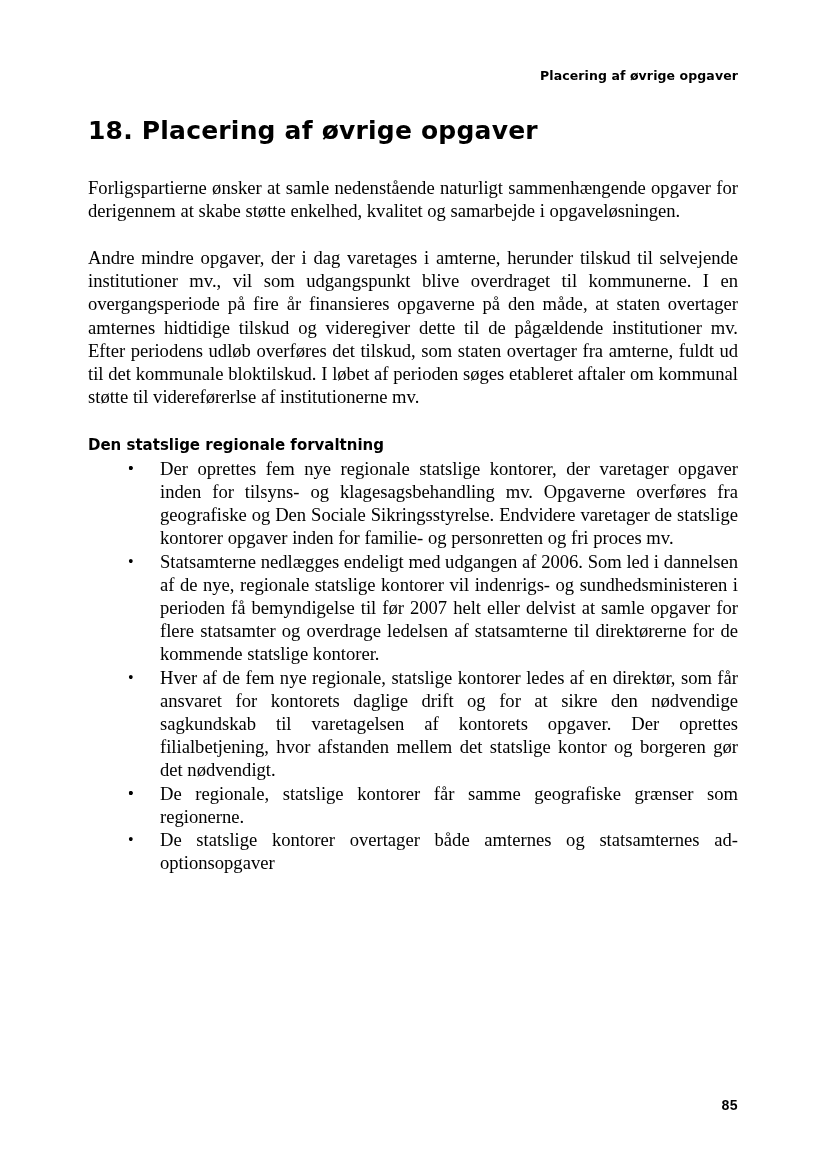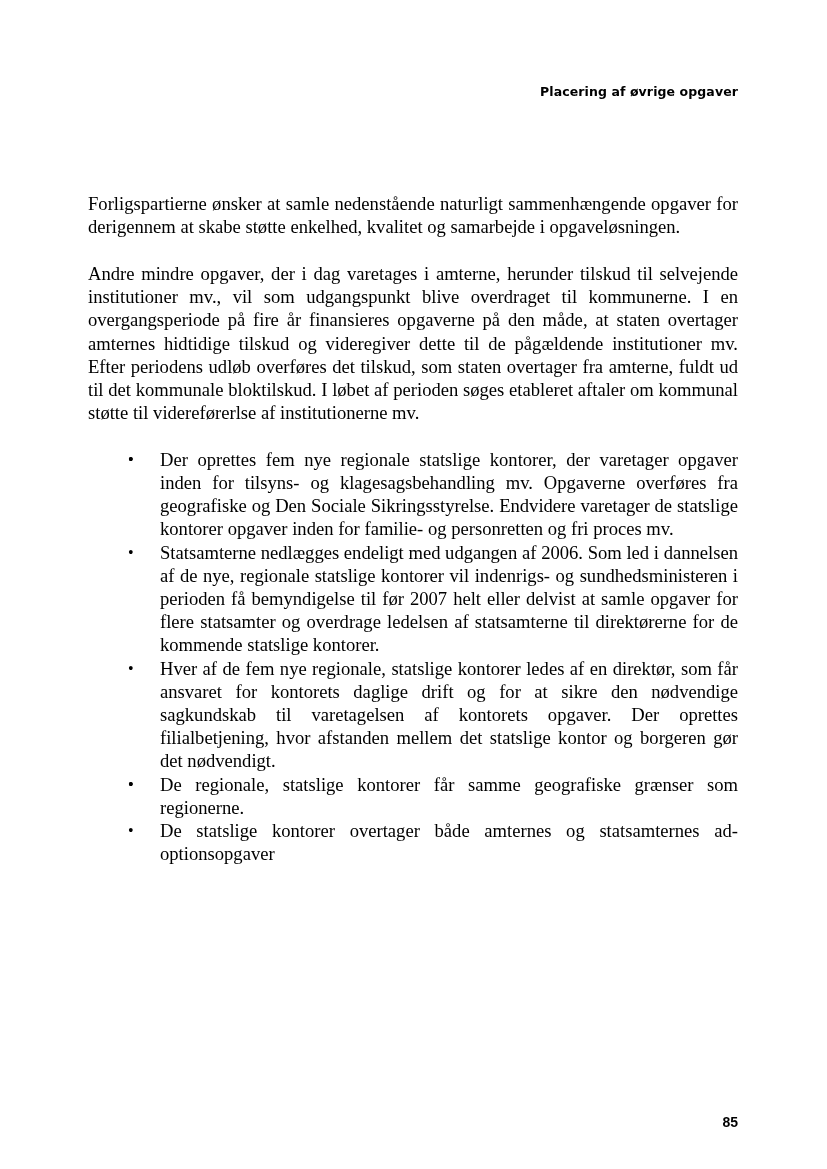--- a/index.html
+++ b/index.html
@@ -1,17 +1,17 @@
 <!DOCTYPE html>
 <html><head>
   <meta charset="utf-8">
   <style>
     html, body { margin: 0; padding: 0; background: #ffffff; }
     body { width: 827px; height: 1169px; position: relative; overflow: hidden; }
-    .page { position: absolute; left: 0; top: 0; width: 827px; height: 842px; background: #fff; color: #000; margin-top: 16px; }
+    .page { position: absolute; left: 0; top: 0; width: 827px; height: 842px; background: #fff; color: #000; }
     .running-header {
       position: absolute; right: 89px; top: 68px;
       font-family: "DejaVu Sans", sans-serif; font-weight: bold; font-size: 12.5px;
       letter-spacing: 0.1px;
     }
     .chapter-title {
       position: absolute; left: 88px; top: 116px; margin: 0;
       font-family: "DejaVu Sans", sans-serif; font-weight: bold; font-size: 25px;
       letter-spacing: 0.2px;
     }
@@ -27,33 +27,35 @@
       font-family: "DejaVu Sans", sans-serif; font-weight: bold; font-size: 15px;
       line-height: 23px; margin: 0; padding-top: 2px;
     }
     ul.bullets { list-style: none; margin: 0; padding: 0; }
     ul.bullets li { position: relative; padding-left: 72px; text-align: justify; }
     ul.bullets li .bullet {
       position: absolute; left: 40px; top: 0; font-size: 16px;
     }
     .page-number {
       position: absolute; right: 89px; top: 1098px;
-      font-family: Liberation Sans, sans-serif; font-weight: bold; font-size: 14px;
+      font-family: Liberation Mono, monospace; font-weight: bold; font-size: 14px;
     }
   </style>
 </head>
 <body>
 
 <div class="page">
   <div class="running-header">Placering af øvrige opgaver</div>
+  <h1 class="chapter-title">18. Placering af øvrige opgaver</h1>
 
   <div class="body">
     <p class="p1">Forligspartierne ønsker at samle nedenstående naturligt sammenhængende opgaver for derigennem at skabe støtte enkelhed, kvalitet og samarbejde i opgaveløsningen.</p>
     <p class="p2">Andre mindre opgaver, der i dag varetages i amterne, herunder tilskud til selvejende institutioner mv., vil som udgangspunkt blive overdraget til kommunerne. I en overgangsperiode på fire år finansieres opgaverne på den måde, at staten overtager amternes hidtidige tilskud og videregiver dette til de pågældende institutioner mv. Efter periodens udløb overføres det tilskud, som staten overtager fra amterne, fuldt ud til det kommunale bloktilskud. I løbet af perioden søges etableret aftaler om kommunal støtte til viderefører­lse af institutionerne mv.</p>
 
+    <h2 class="section-heading">Den statslige regionale forvaltning</h2>
     <ul class="bullets">
       <li><span class="bullet">•</span></li>
       <li><span class="bullet">•</span><span>Der oprettes fem nye regionale statslige kontorer, der varetager op­gaver inden for tilsyns- og klagesagsbehandling mv. Opgaverne overføres fra geografiske og Den Sociale Sikringsstyrelse. Endvide­re varetager de statslige kontorer opgaver inden for familie- og per­sonretten og fri proces mv.</span></li>
       <li><span class="bullet">•</span><span>Statsamterne nedlægges endeligt med udgangen af 2006. Som led i dannelsen af de nye, regionale statslige kontorer vil indenrigs- og sundhedsministeren i perioden få bemyndigelse til før 2007 helt eller delvist at samle opgaver for flere statsamter og overdrage ledelsen af statsamterne til direktørerne for de kommende statslige kontorer.</span></li>
       <li><span class="bullet">•</span><span>Hver af de fem nye regionale, statslige kontorer ledes af en direktør, som får ansvaret for kontorets daglige drift og for at sikre den nød­vendige sagkundskab til varetagelsen af kontorets opgaver. Der op­rettes filialbetjening, hvor afstanden mellem det statslige kontor og borgeren gør det nødvendigt.</span></li>
       <li><span class="bullet">•</span></li>
       <li><span class="bullet">•</span><span>De regionale, statslige kontorer får samme geografiske grænser som regionerne.</span></li>
       <li><span class="bullet">•</span><span>De statslige kontorer overtager både amternes og statsamternes ad­optionsopgaver</span></li>
     </ul>
   </div>

